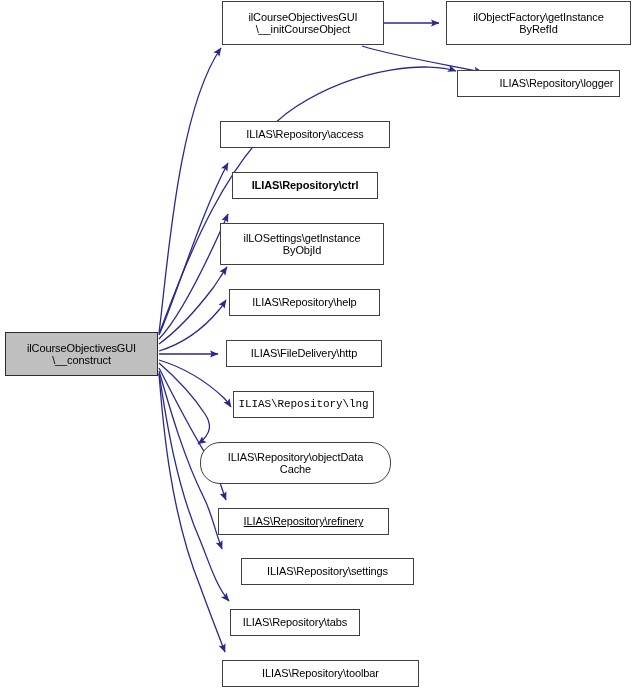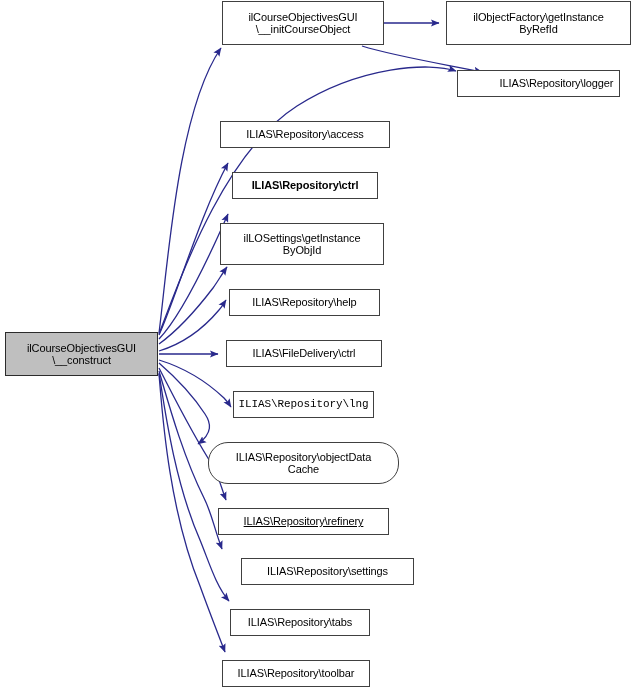--- a/index.html
+++ b/index.html
@@ -82,22 +82,22 @@
       <div class="node" style="left: 222px; top: 1px; width: 162px; height: 44px;">ilCourseObjectivesGUI
 \__initCourseObject</div>
       <div class="node" style="left: 446px; top: 1px; width: 185px; height: 44px;">ilObjectFactory\getInstance
 ByRefId</div>
       <div class="node" style="left: 457px; top: 70px; width: 163px; height: 27px; padding-left: 36px;">ILIAS\Repository\logger</div>
       <div class="node" style="left: 220px; top: 121px; width: 170px; height: 27px;">ILIAS\Repository\access</div>
       <div class="node" style="left: 232px; top: 172px; width: 146px; height: 27px; font-weight: bold;">ILIAS\Repository\ctrl</div>
       <div class="node" style="left: 220px; top: 223px; width: 164px; height: 42px;">ilLOSettings\getInstance
 ByObjId</div>
       <div class="node" style="left: 229px; top: 289px; width: 151px; height: 27px;">ILIAS\Repository\help</div>
-      <div class="node" style="left: 226px; top: 340px; width: 156px; height: 27px;">ILIAS\FileDelivery\ctrl</div>
+      <div class="node" style="left: 226px; top: 340px; width: 156px; height: 27px;">ILIAS\FileDelivery\http</div>
       <div class="node" style="left: 233px; top: 391px; width: 141px; height: 27px; font-family: Liberation Mono, monospace;">ILIAS\Repository\lng</div>
-      <div class="node" style="left: 208px; top: 442px; width: 191px; height: 42px; border-radius: 20px;">ILIAS\Repository\objectData
+      <div class="node" style="left: 200px; top: 442px; width: 191px; height: 42px; border-radius: 20px;">ILIAS\Repository\objectData
 Cache</div>
       <div class="node" style="left: 218px; top: 508px; width: 171px; height: 27px; text-decoration: underline;">ILIAS\Repository\refinery</div>
       <div class="node" style="left: 217px; top: 558px; width: 173px; height: 27px; margin-left: 24px;">ILIAS\Repository\settings</div>
-      <div class="node" style="left: 230px; top: 609px; width: 140px; height: 27px;">ILIAS\Repository\tabs</div>
-      <div class="node" style="left: 222px; top: 660px; width: 148px; height: 27px;">ILIAS\Repository\toolbar</div>
+      <div class="node" style="left: 230px; top: 609px; width: 130px; height: 27px;">ILIAS\Repository\tabs</div>
+      <div class="node" style="left: 222px; top: 660px; width: 197px; height: 27px;">ILIAS\Repository\toolbar</div>
     </div>
 </div>
 
 </body></html>

